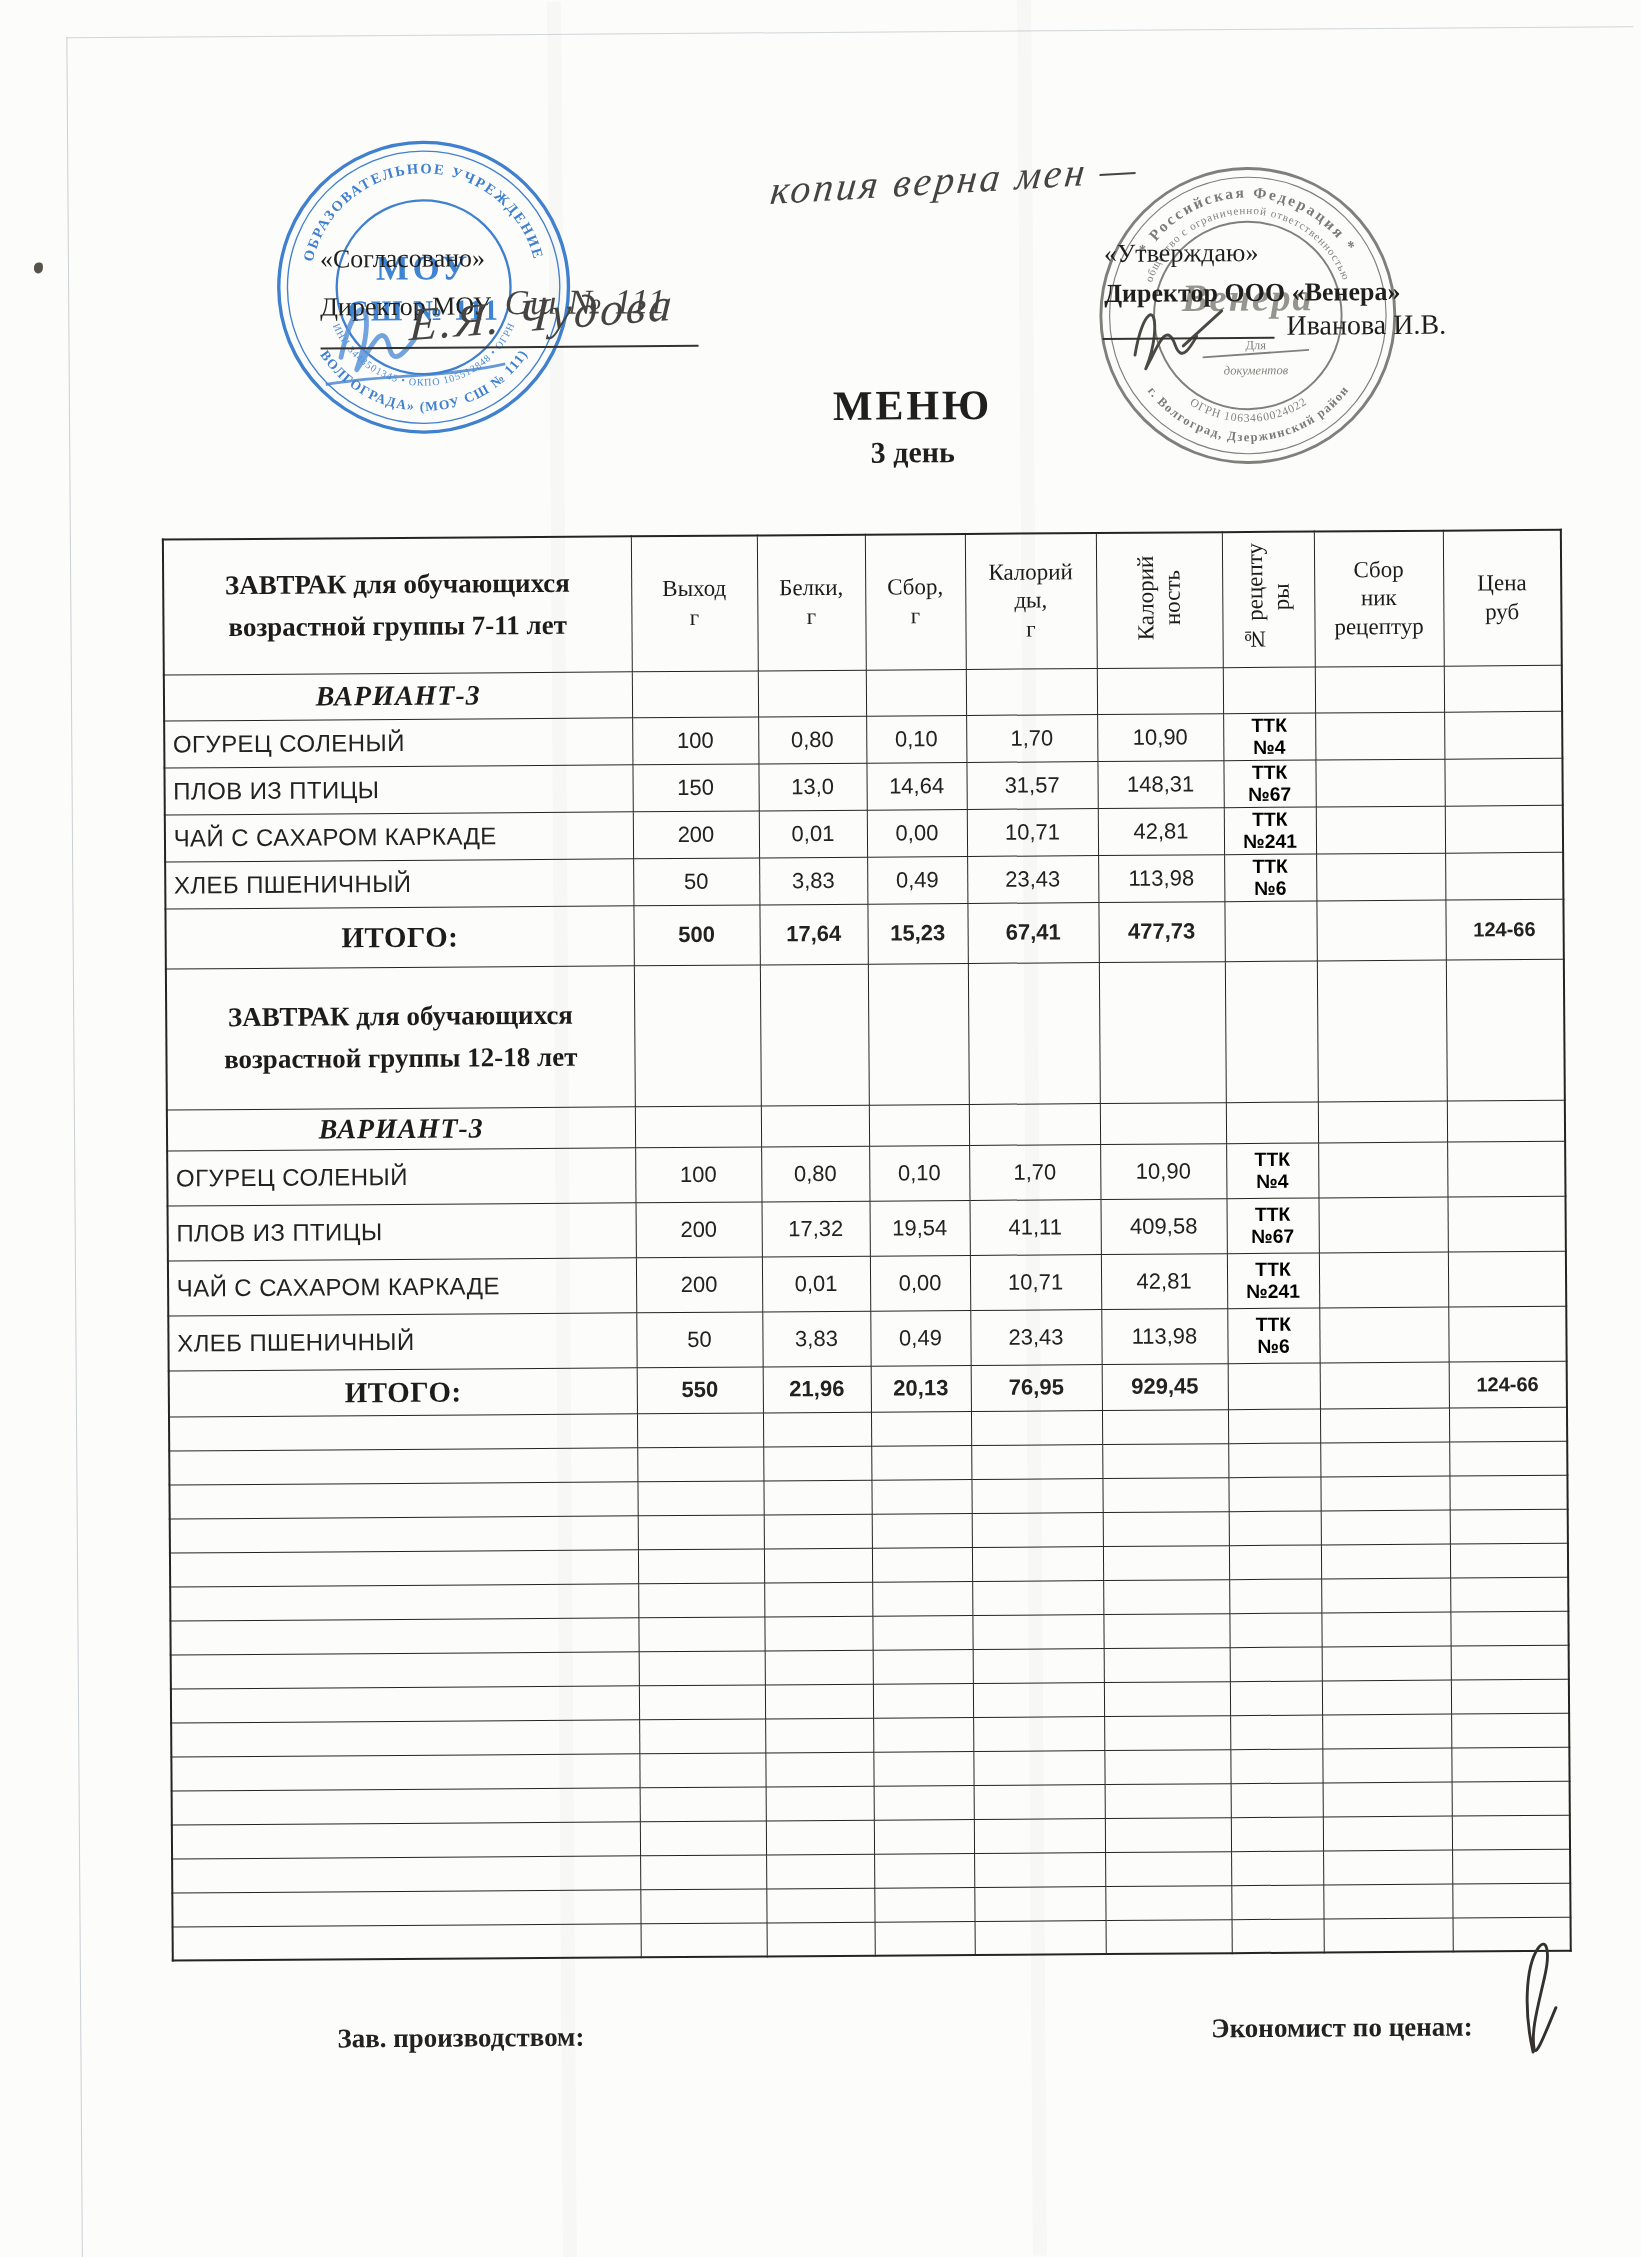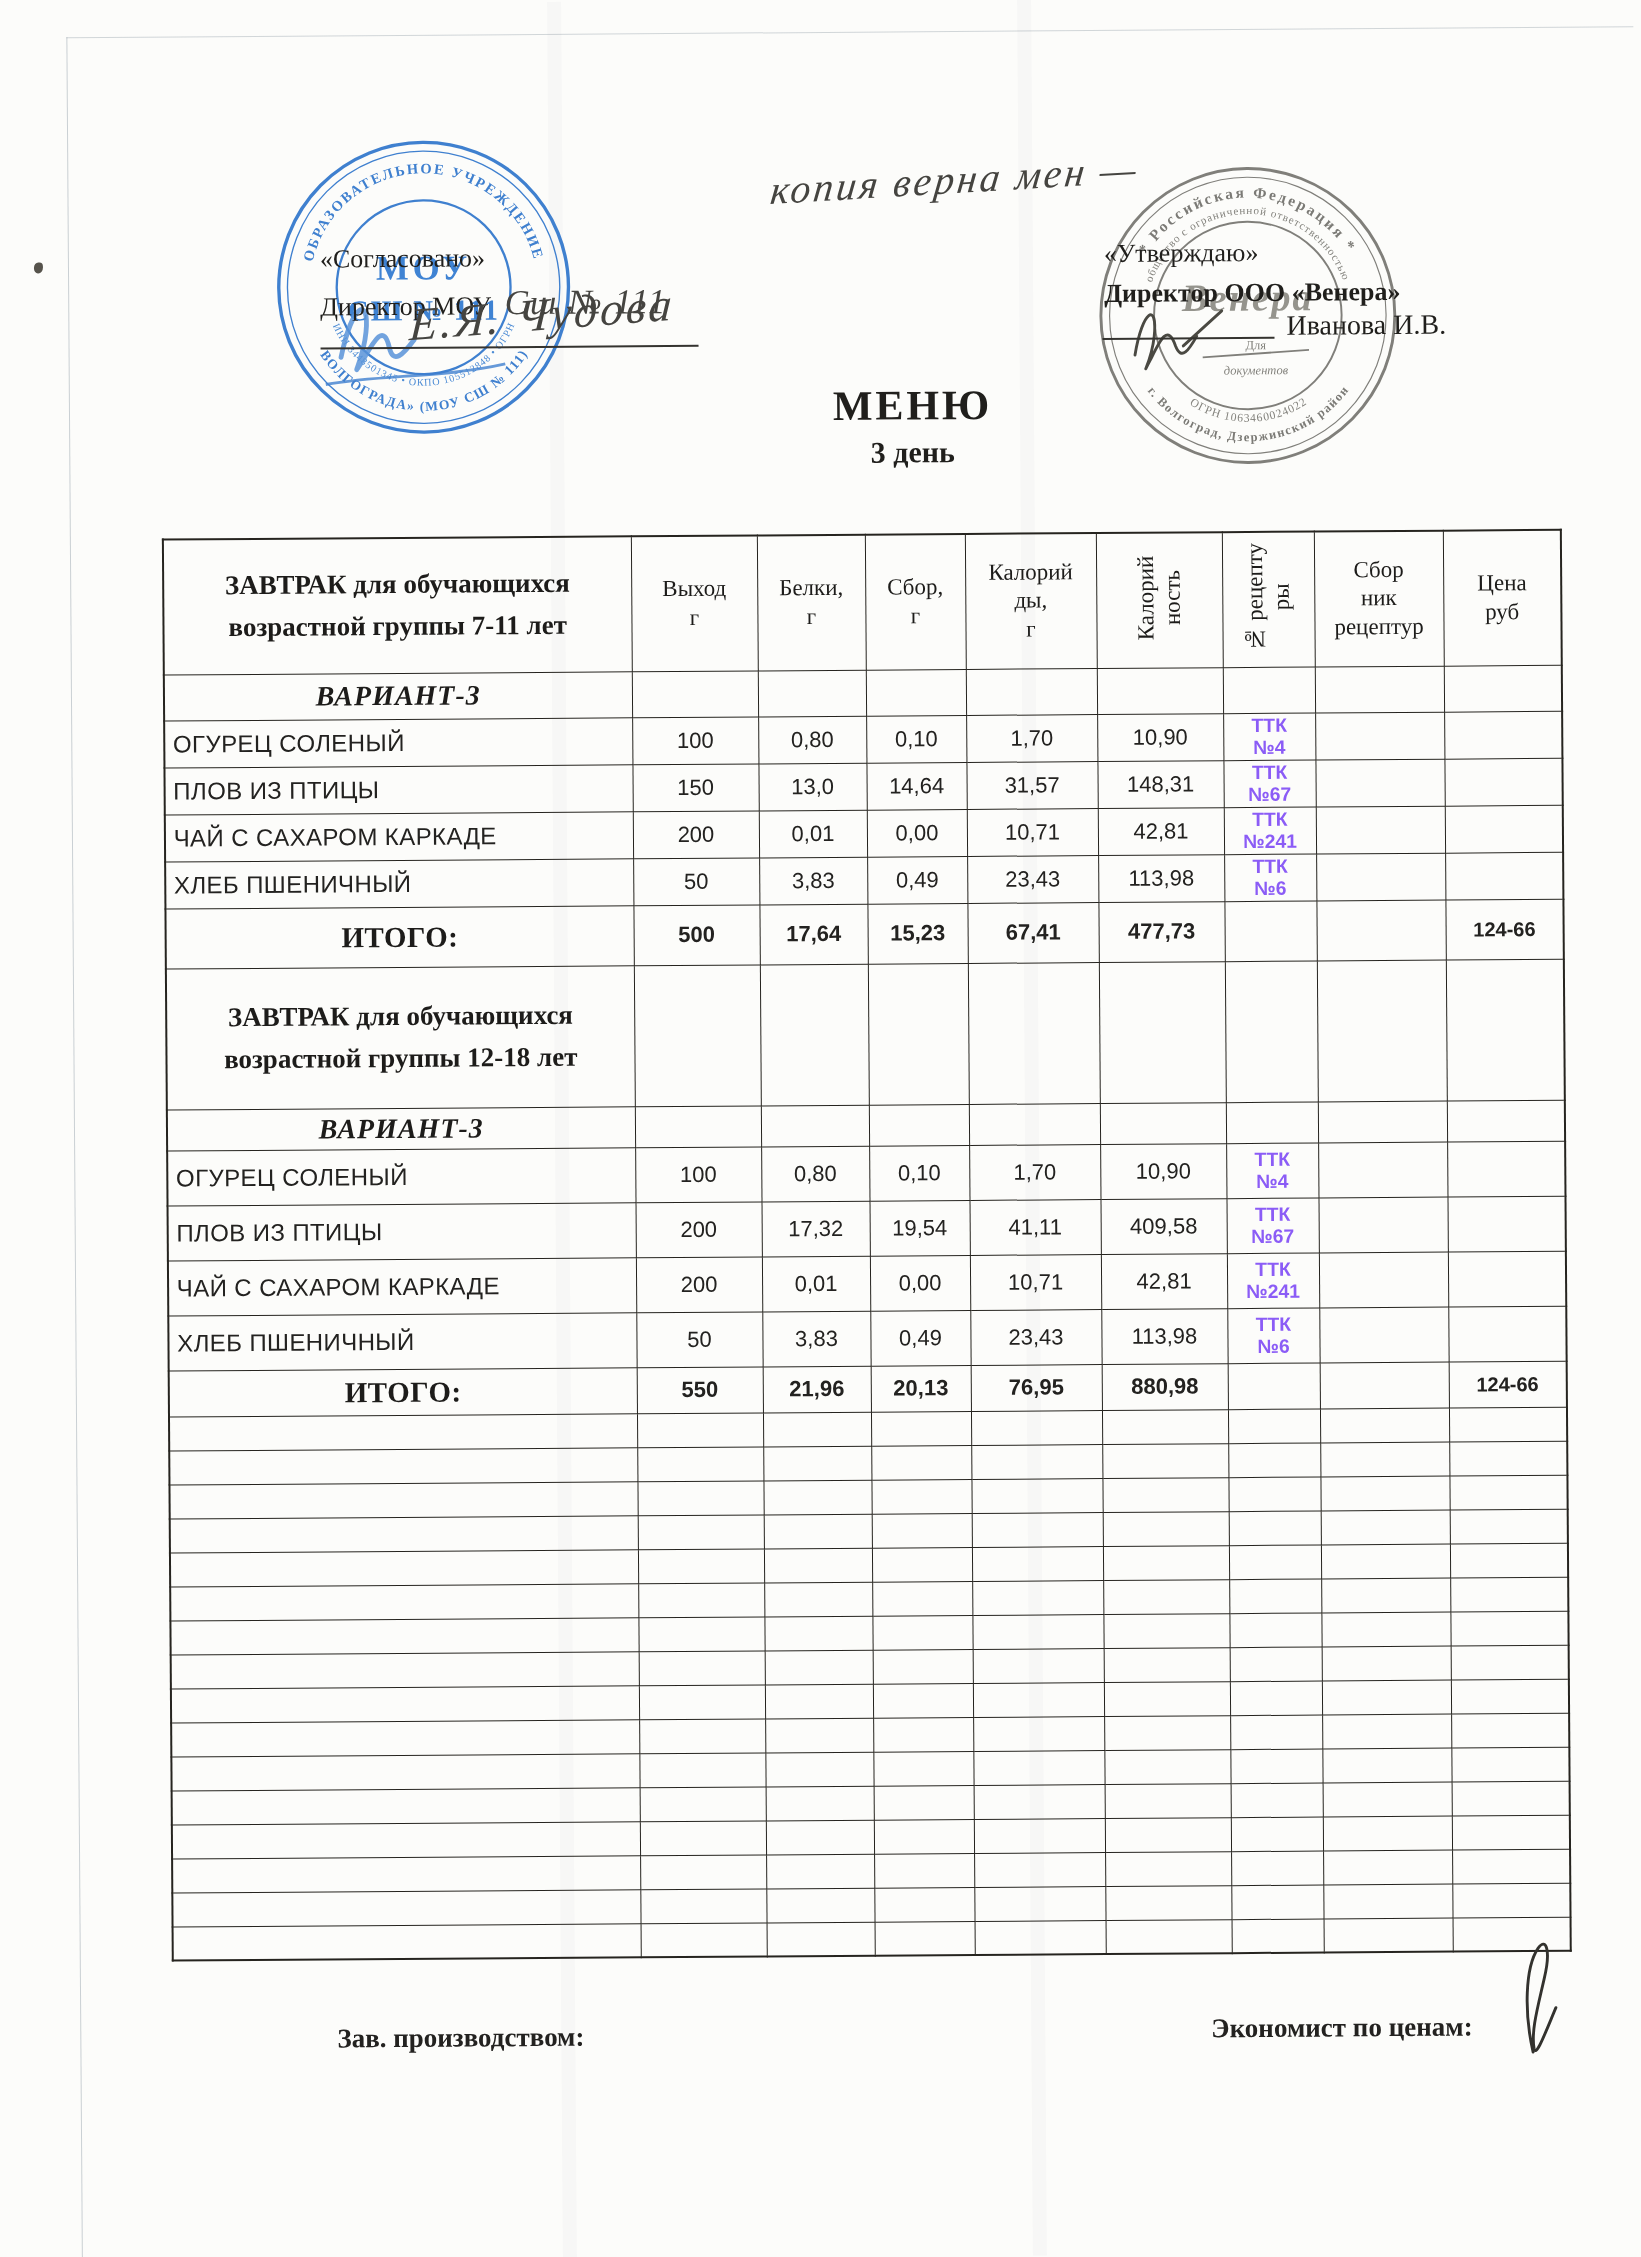--- a/index.html
+++ b/index.html
@@ -26,21 +26,21 @@
   table.menu td{border:1.9px solid #26241f;padding:0 7.7px;vertical-align:middle;overflow:hidden;}
   table.menu{border:2.9px solid #26241f;}
   .rh-head{height:135px;} .rh-var{height:46px;} .rh-d1{height:47px;} .rh-tot1{height:60px;}
   .rh-head2{height:141px;} .rh-var2{height:41px;} .rh-d2{height:55px;} .rh-tot2{height:46px;} .rh-e{height:34px;}
   td.c-sect{font-weight:bold;font-size:27px;text-align:center;line-height:1.55;white-space:pre-line;}
   td.c-head{font-size:23px;text-align:center;vertical-align:top;padding-top:7.7px;line-height:1.25;white-space:pre-line;}
   td.c-rot{text-align:center;vertical-align:middle;}
   .vert{writing-mode:vertical-rl;transform:rotate(180deg);display:inline-block;font-size:23px;line-height:1.15;white-space:pre-line;}
   td.c-name{font-family:"Liberation Sans",sans-serif;font-size:24px;letter-spacing:0.4px;padding-left:13.5px;color:#232220;}
   td.c-num{font-family:"Liberation Sans",sans-serif;font-size:22px;text-align:center;color:#232220;}
-  td.c-ttk{font-family:"Liberation Sans",sans-serif;font-size:19.3px;font-weight:bold;text-align:center;line-height:1.12;white-space:pre-line;color:#8b5cf6;}
+  td.c-ttk{font-family:"Liberation Sans",sans-serif;font-size:19.3px;font-weight:bold;text-align:center;line-height:1.12;white-space:pre-line;color:#000000;}
   td.c-variant{font-weight:bold;font-style:italic;font-size:28px;text-align:center;letter-spacing:1px;}
   td.c-totlab{font-weight:bold;font-size:29px;text-align:center;letter-spacing:0.5px;}
   tr.r-total td.c-num{font-weight:bold;}
   td.c-price{font-family:"Liberation Sans",sans-serif;font-weight:bold;font-size:20px;text-align:center;vertical-align:top;padding-top:5.8px;color:#232220;}
 
   .footer-label{position:absolute;font-weight:bold;font-size:27px;color:#232220;}
   svg text{font-family:"Liberation Serif",serif;}
 </style>
 </head>
 <body>
@@ -304,21 +304,21 @@
 №6</td>
         <td></td>
             <td></td>
       </tr>
       <tr class="rh-tot2 r-total">
         <td class="c-totlab">ИТОГО:</td>
         <td class="c-num">550</td>
         <td class="c-num">21,96</td>
         <td class="c-num">20,13</td>
         <td class="c-num">76,95</td>
-        <td class="c-num">880,98</td>
+        <td class="c-num">929,45</td>
         <td></td>
             <td></td>
         <td class="c-price">124-66</td>
       </tr>
 
       <tr class="rh-e">
             <td></td>
             <td></td>
             <td></td>
             <td></td>

